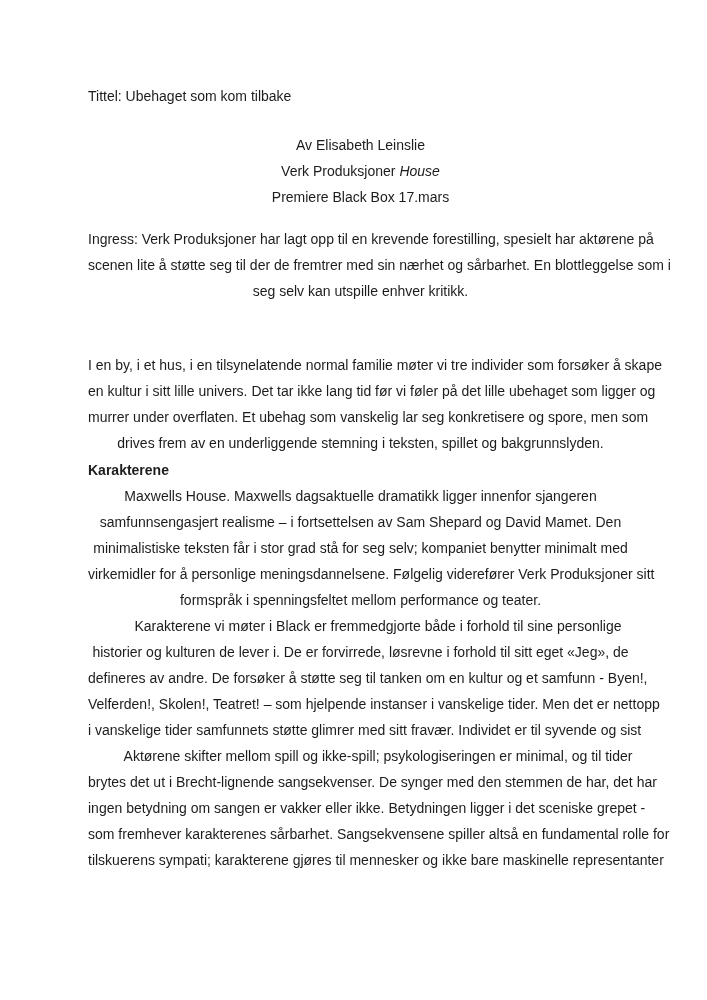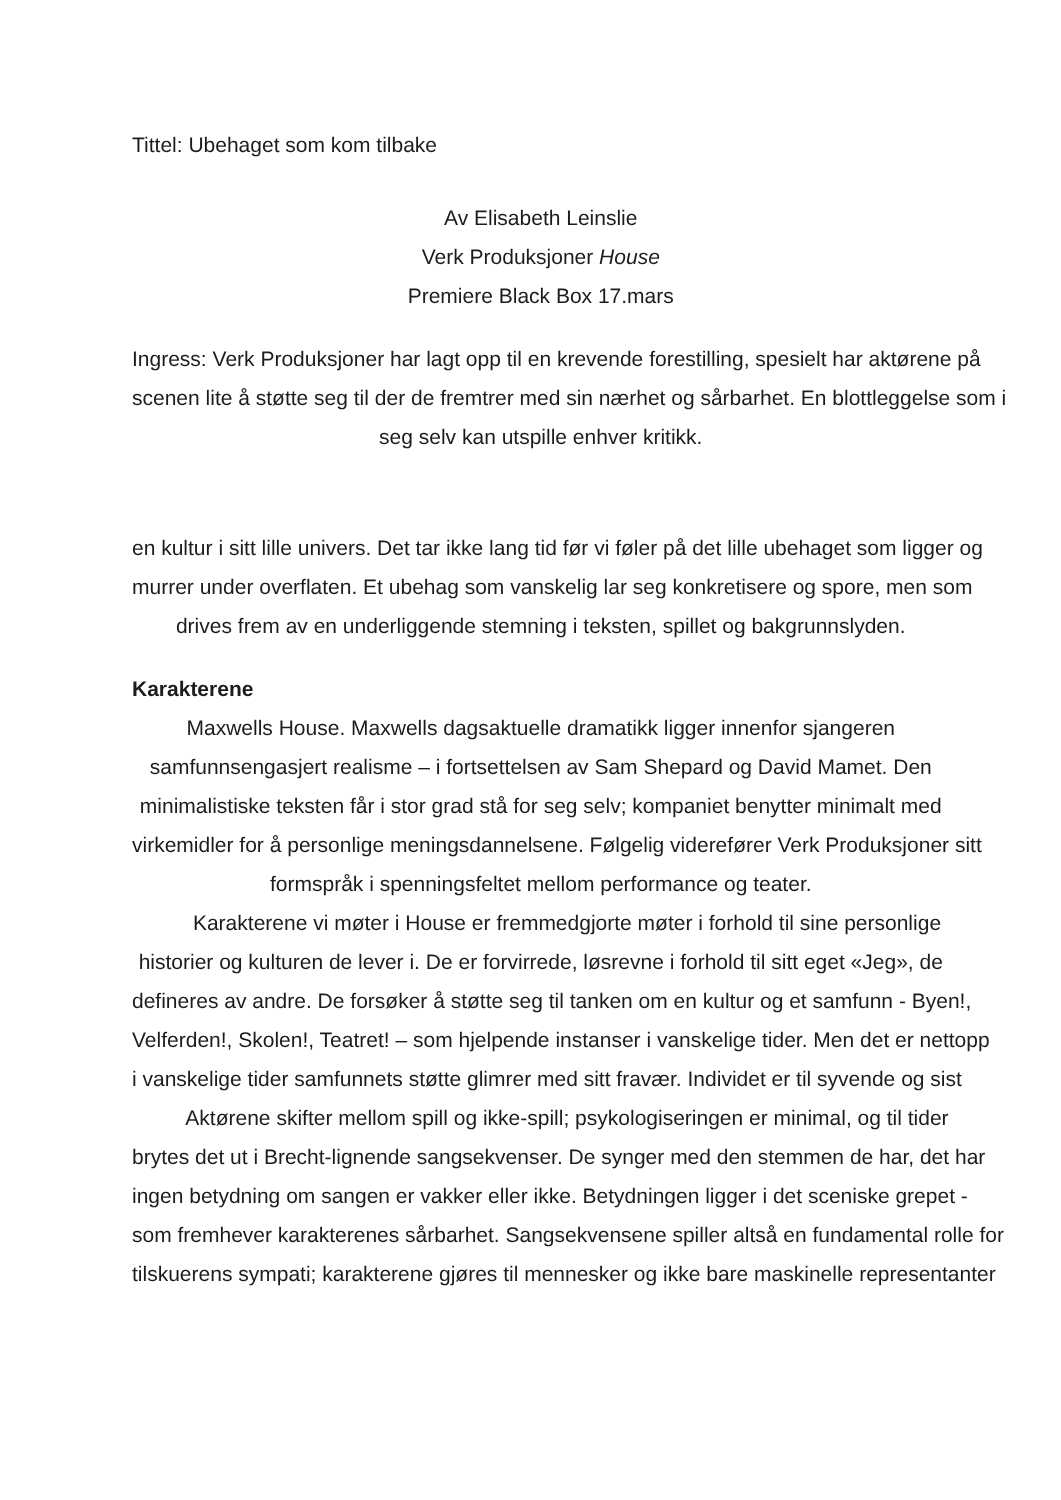--- a/index.html
+++ b/index.html
@@ -31,21 +31,21 @@
     line-height: 26px;
     height: 26px;
     white-space: nowrap;
   }
   .block { margin: 0; padding: 0; text-align: center; }
   .title  { margin: 83px 0 0 0; }
   .byline { margin-top: 23px; }
   .ingress { margin-top: 16px; }
   .intro   { margin-top: 48px; }
   .heading {
-    margin: 16px 0 0 0;
+    margin: 1px 0 0 0;
     padding: 0;
     font-size: 14px;
     font-weight: bold;
   }
   .indent-first .tline:first-child { text-indent: 35px; }
   .italic { font-style: italic; }
 </style>
 </head>
 <body>
 
@@ -60,37 +60,38 @@
       <div class="tline">Premiere Black Box 17.mars</div>
     </div>
 
     <div class="block ingress">
         <div class="tline">Ingress: Verk Produksjoner har lagt opp til en krevende forestilling, spesielt har aktørene på</div>
         <div class="tline">scenen lite å støtte seg til der de fremtrer med sin nærhet og sårbarhet. En blottleggelse som i</div>
         <div class="tline">seg selv kan utspille enhver kritikk.</div>
       </div>
 
     <div class="block intro">
+        <div class="tline">I en by, i et hus, i en tilsynelatende normal familie møter vi tre individer som forsøker å skape</div>
         <div class="tline">en kultur i sitt lille univers. Det tar ikke lang tid før vi føler på det lille ubehaget som ligger og</div>
         <div class="tline">murrer under overflaten. Et ubehag som vanskelig lar seg konkretisere og spore, men som</div>
         <div class="tline">drives frem av en underliggende stemning i teksten, spillet og bakgrunnslyden.</div>
       </div>
 
     <h2 class="tline heading">Karakterene</h2>
 
     <div class="block">
         <div class="tline">Maxwells House. Maxwells dagsaktuelle dramatikk ligger innenfor sjangeren</div>
         <div class="tline">samfunnsengasjert realisme – i fortsettelsen av Sam Shepard og David Mamet. Den</div>
         <div class="tline">minimalistiske teksten får i stor grad stå for seg selv; kompaniet benytter minimalt med</div>
         <div class="tline">virkemidler for å personlige meningsdannelsene. Følgelig viderefører Verk Produksjoner sitt</div>
         <div class="tline">formspråk i spenningsfeltet mellom performance og teater.</div>
       </div>
 
     <div class="block indent-first">
-        <div class="tline">Karakterene vi møter i House er fremmedgjorte møter i forhold til sine personlige</div>
+        <div class="tline">Karakterene vi møter i Black er fremmedgjorte både i forhold til sine personlige</div>
         <div class="tline">historier og kulturen de lever i. De er forvirrede, løsrevne i forhold til sitt eget «Jeg», de</div>
         <div class="tline">defineres av andre. De forsøker å støtte seg til tanken om en kultur og et samfunn - Byen!,</div>
         <div class="tline">Velferden!, Skolen!, Teatret! – som hjelpende instanser i vanskelige tider. Men det er nettopp</div>
         <div class="tline">i vanskelige tider samfunnets støtte glimrer med sitt fravær. Individet er til syvende og sist</div>
       </div>
 
     <div class="block indent-first">
         <div class="tline">Aktørene skifter mellom spill og ikke-spill; psykologiseringen er minimal, og til tider</div>
         <div class="tline">brytes det ut i Brecht-lignende sangsekvenser. De synger med den stemmen de har, det har</div>
         <div class="tline">ingen betydning om sangen er vakker eller ikke. Betydningen ligger i det sceniske grepet -</div>

